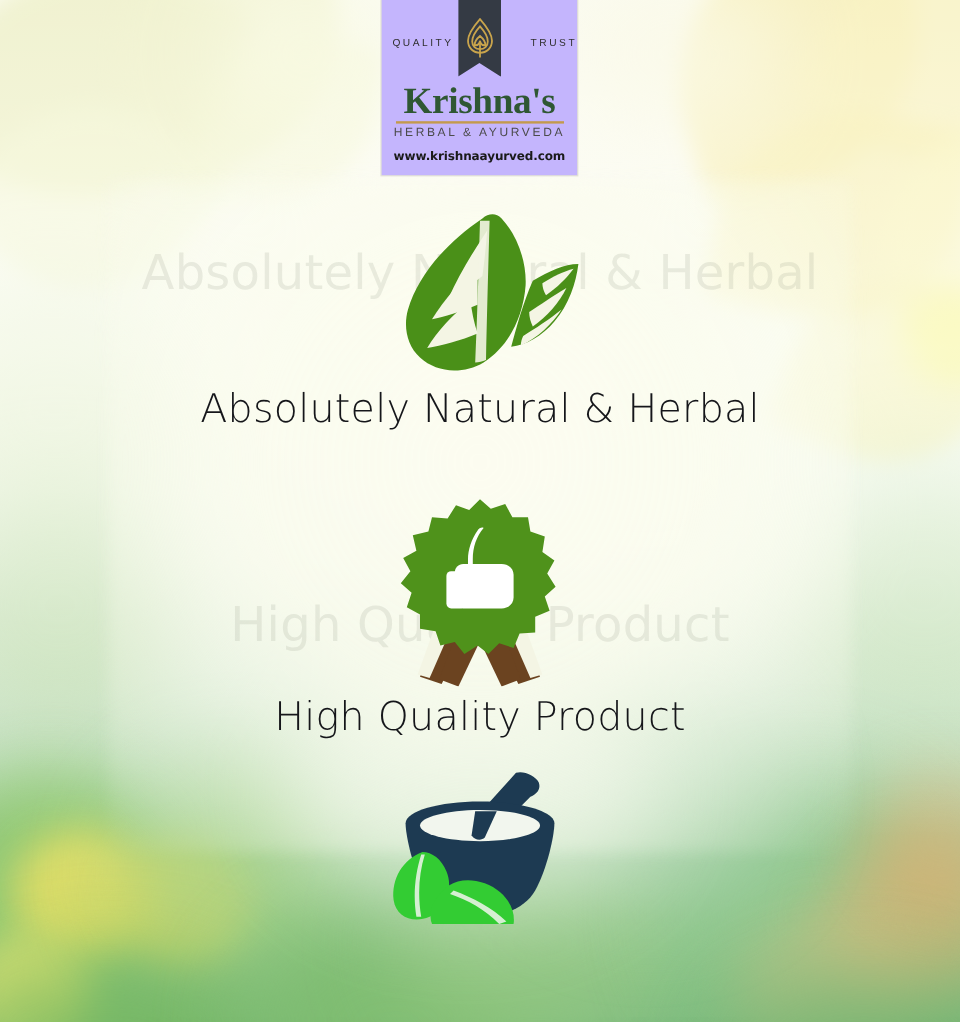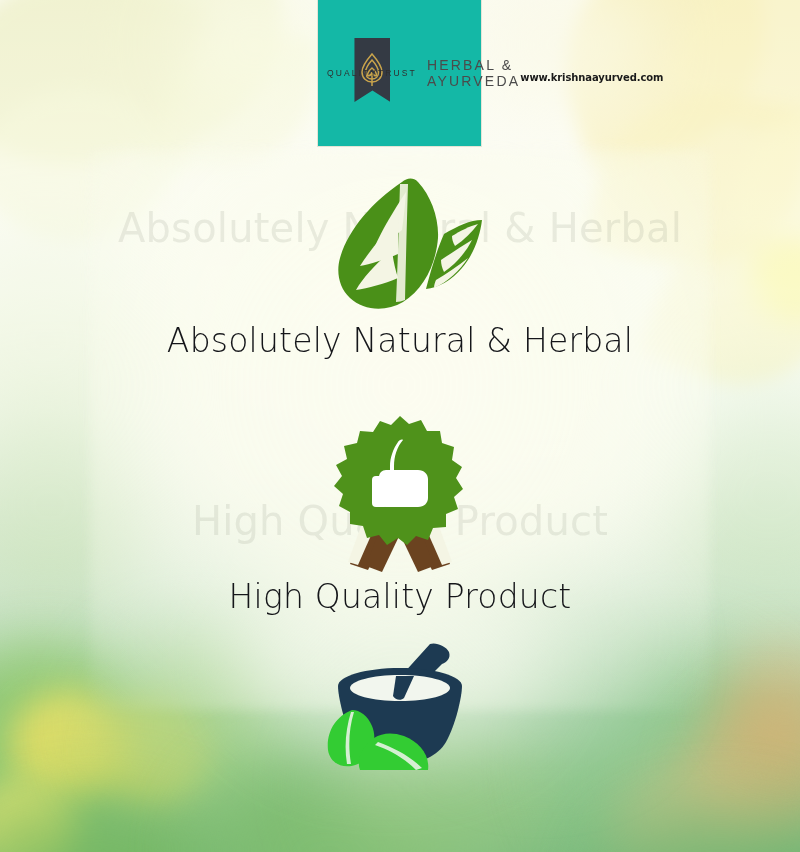--- a/index.html
+++ b/index.html
@@ -57,54 +57,54 @@
     color:rgba(142,150,128,0.17);
     font-family:"DejaVu Sans",sans-serif;
     white-space:nowrap;pointer-events:none;
   }
   #ghost1{top:205px;}
   #ghost2{top:498px;}
 
   
   .logo-card{
     position:absolute;left:318px;top:0;width:163px;height:146px;
-    background:#14b8a6;
+    background:#c4b5fd;
     box-shadow:0 0 0 1px rgba(225,225,210,0.9);
-    display:flex;align-items:center;
+    display:flex;flex-direction:column;align-items:center;
   }
   .qt-row{
     position:relative;width:163px;height:70px;
     display:flex;align-items:center;justify-content:space-between;
   }
   .qt-word{
     font-size:8.5px;letter-spacing:2.1px;color:#2f2f2f;
     font-family:"Liberation Sans",sans-serif;font-weight:400;
     z-index:2;
   }
   .qt-word.left{margin-left:9px;}
-  .qt-word.right{margin-right:10px;}
+  .qt-word.right{margin-right:0;}
   .banner{
     position:absolute;left:50%;transform:translateX(-50%);
     top:0;width:36px;height:64px;background:#343a44;
     clip-path:polygon(0 0,100% 0,100% 100%,50% 82%,0 100%);
     display:flex;align-items:center;justify-content:center;
     z-index:1;
   }
   .banner svg{display:block;}
 
   .brand{
     font-family:"Liberation Serif","DejaVu Serif",serif;
     font-size:31px;line-height:31px;color:#2f5733;font-weight:700;
     letter-spacing:-0.3px;margin-top:-2px;
   }
   .brand-rule{
     width:140px;height:1.6px;background:#c39a4d;margin:2px 0 2px 0;
   }
   .brand-sub{
-    font-size:14px;letter-spacing:2.2px;color:#4b4b4b;font-weight:400;
+    font-size:10px;letter-spacing:2.2px;color:#4b4b4b;font-weight:400;
     font-family:"Liberation Sans",sans-serif;
   }
   .brand-url{
     font-size:10px;font-weight:700;color:#1a1a1a;margin-top:9px;
     letter-spacing:-0.1px;font-family:"DejaVu Sans",sans-serif;
   }
 
   
   .feature{position:absolute;left:0;width:800px;text-align:center;}
   .feature .icon-wrap{display:flex;justify-content:center;align-items:flex-end;}
@@ -187,20 +187,21 @@
             <path d="M13 10 C17.5 15,19.5 18.5,19.5 22.5 C19.5 26.5,16.7 29,13 29 C9.3 29,6.5 26.5,6.5 22.5 C6.5 18.5,8.5 15,13 10 Z"></path>
             <path d="M13 18 C16 20.5,17.5 23,17.5 25.6 C15 26.2,13.6 24.6,13 22.2 C12.4 24.6,11 26.2,8.5 25.6 C8.5 23,10 20.5,13 18 Z"></path>
             <path d="M13 22 L13 36"></path>
           </g>
         </svg>
       </div>
 
       <span class="qt-word right">TRUST</span>
     </div>
 
+    <div class="brand">Krishna's</div>
     <div class="brand-rule"></div>
     <div class="brand-sub">HERBAL &amp; AYURVEDA</div>
     <div class="brand-url">www.krishnaayurved.com</div>
   </div>
 
   <div class="feature" id="f1">
     <div class="icon-wrap">
       <svg width="180" height="140" viewBox="0 0 180 140" aria-hidden="true">
         <g fill="#4a9018">
 

